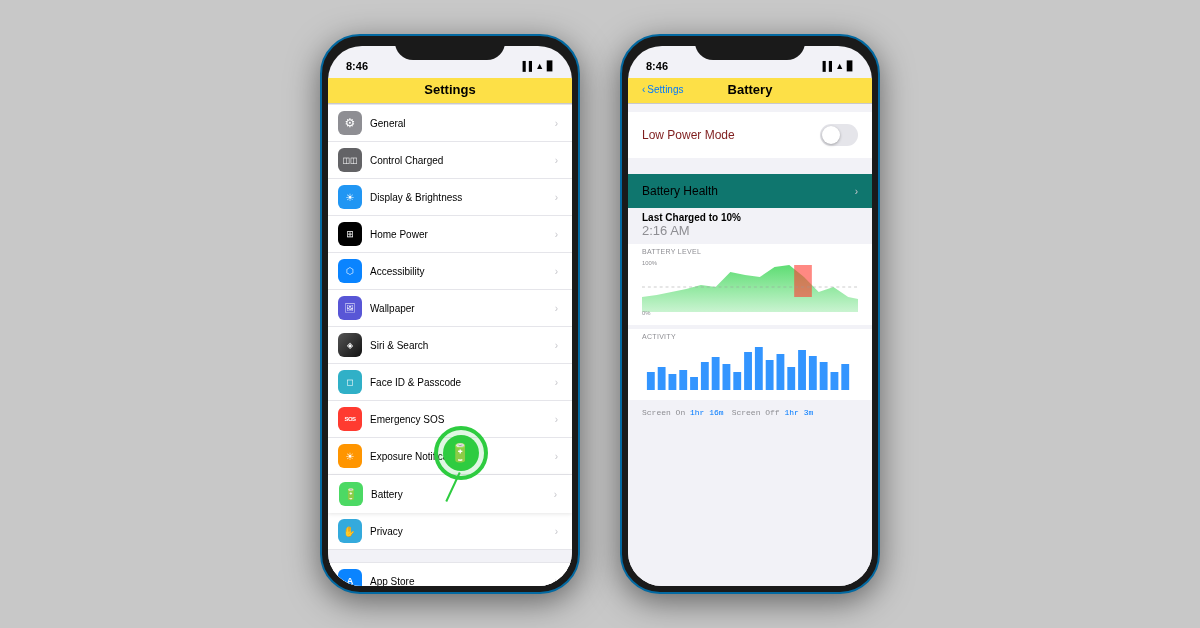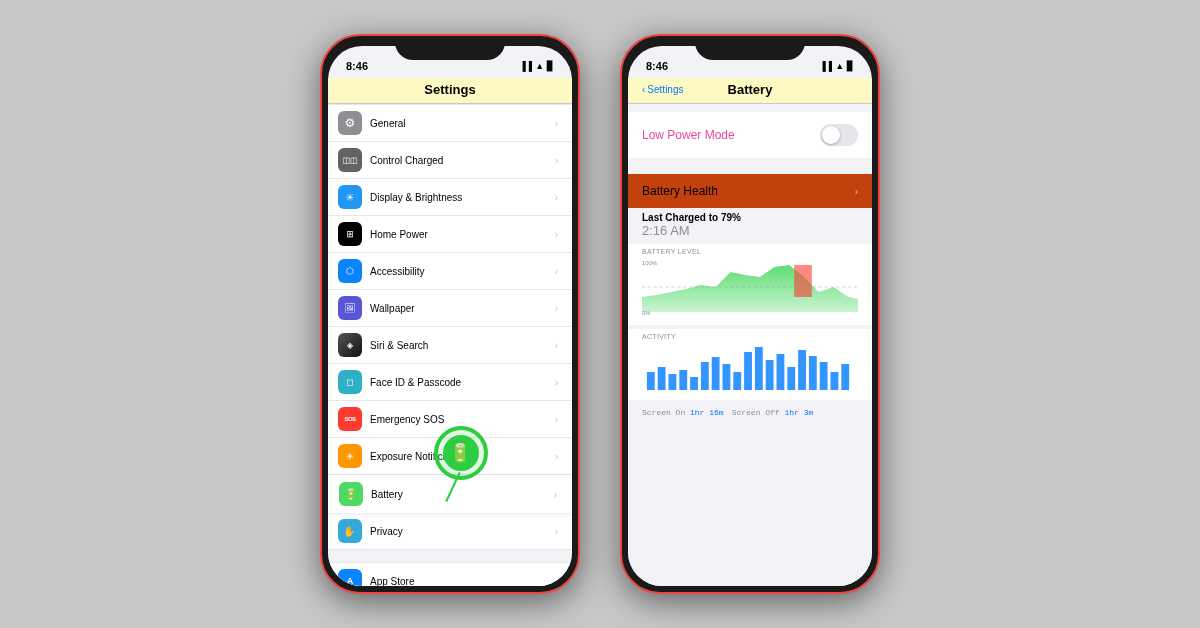--- a/index.html
+++ b/index.html
@@ -23,21 +23,21 @@
 
     
     .phone {
       width: 260px;
       height: 560px;
       background: #1a1a1a;
       border-radius: 40px;
       position: relative;
       box-shadow: 0 8px 32px rgba(0,0,0,0.5);
       overflow: hidden;
-      border: 2px solid #ef4444;
+      border: 2px solid #0369a1;
     }
 
     .phone-notch {
       position: absolute;
       top: 0;
       left: 50%;
       transform: translateX(-50%);
       width: 110px;
       height: 24px;
       background: #1a1a1a;
@@ -70,21 +70,21 @@
 
     .status-bar .time { font-size: 11px; font-weight: 700; }
     .status-icons { display: flex; gap: 3px; align-items: center; font-size: 9px; }
 
     
     .nav-bar {
       display: flex;
       align-items: center;
       justify-content: center;
       padding: 4px 14px 6px;
-      background: #fef9c3;
+      background: #fde047;
       position: relative;
       border-bottom: 0.5px solid #c8c8cc;
     }
 
     .nav-bar .back-btn {
       position: absolute;
       left: 14px;
       color: #007aff;
       font-size: 10px;
       display: flex;
@@ -219,21 +219,21 @@
     }
 
     .low-power-row {
       display: flex;
       align-items: center;
       justify-content: space-between;
     }
 
     .low-power-label {
       font-size: 12px;
-      color: #ec4899;
+      color: #7f1d1d;
     }
 
     
     .toggle {
       width: 38px;
       height: 22px;
       border-radius: 11px;
       background: #e5e5ea;
       position: relative;
       flex-shrink: 0;
@@ -254,21 +254,21 @@
       font-size: 8px;
       color: #8e8e93;
       margin-top: 6px;
       line-height: 1.3;
     }
 
     .battery-health-row {
       display: flex;
       align-items: center;
       justify-content: space-between;
-      background: #c2410c;
+      background: #0f766e;
       margin-top: 16px;
       padding: 10px 14px;
     }
 
     .battery-health-label {
       font-size: 12px;
       color: #000;
     }
 
     .time-tabs {
@@ -487,21 +487,21 @@
           </div>
         </div>
 
         <div class="battery-health-row">
           <span class="battery-health-label">Battery Health</span>
           <span class="item-chevron">›</span>
         </div>
 
 
         <div class="charged-info">
-          <div class="charged-title">Last Charged to 79%</div>
+          <div class="charged-title">Last Charged to 10%</div>
           <div class="charged-time">2:16 AM</div>
         </div>
 
         <div class="chart-container">
           <div class="chart-label">BATTERY LEVEL</div>
           <svg class="battery-chart" viewBox="0 0 220 60" preserveAspectRatio="none">
 
             <defs>
               <linearGradient id="battGrad" x1="0" y1="0" x2="0" y2="1">
                 <stop offset="0%" stop-color="#4cd964" stop-opacity="0.9"></stop>

